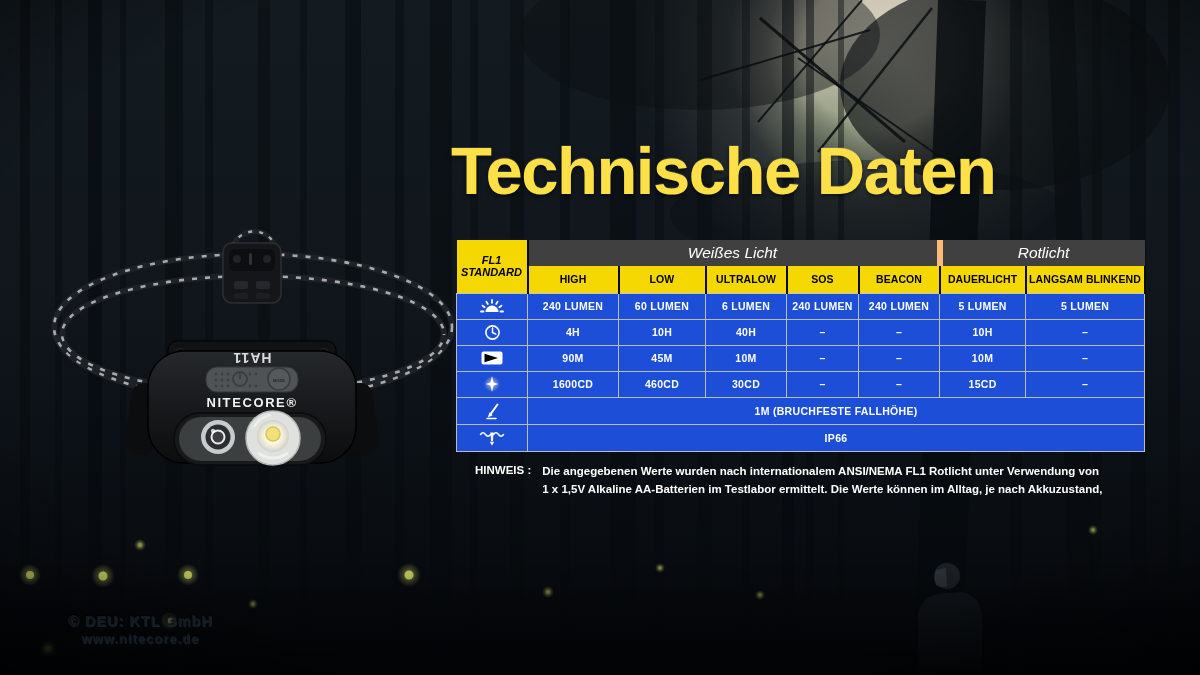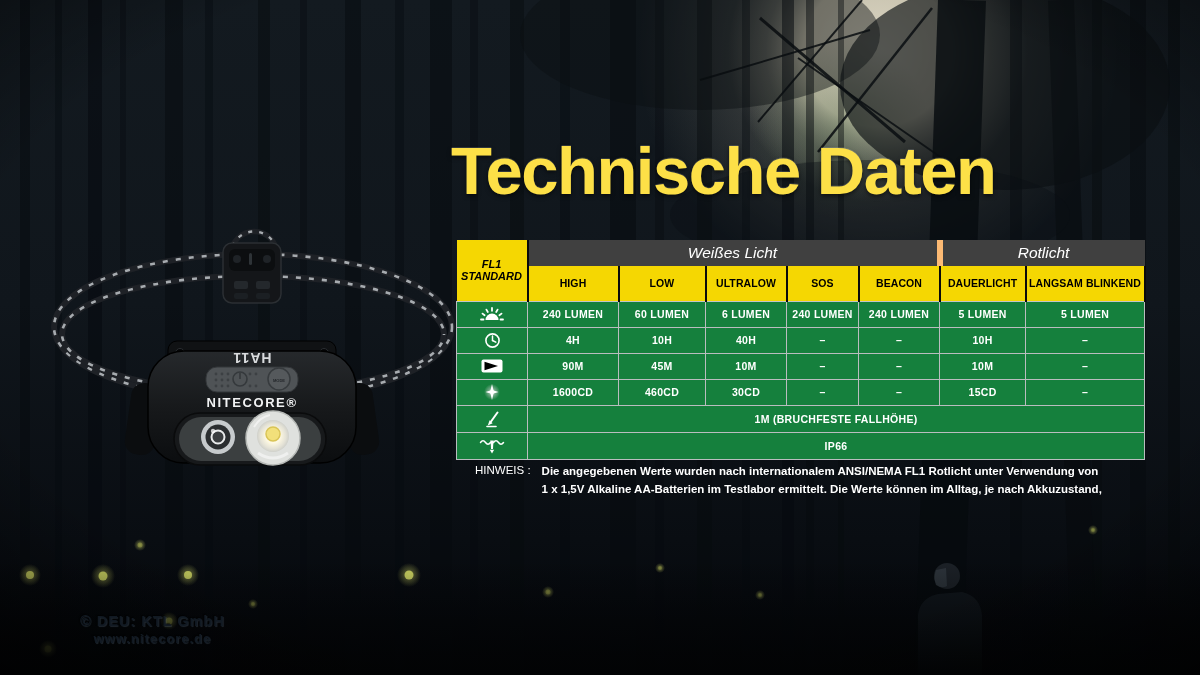--- a/index.html
+++ b/index.html
@@ -19,53 +19,53 @@
     white-space:nowrap;
   }
 
   .spec-wrap{position:absolute;left:456px;top:240px;z-index:3;}
   table.spec{border-collapse:collapse;table-layout:fixed;width:688px;}
   table.spec td{
     text-align:center;vertical-align:middle;padding:0;
     font-family:"Liberation Sans", sans-serif;
   }
   tr.r-group{height:26px;font-style:italic;}
-  tr.r-modes{height:35px;}
+  tr.r-modes{height:27px;}
   tr.r-data{height:26px;}
   tr.r-span{height:27px;}
 
   td.fl1{
     background:#f5d702;color:#000;font-weight:bold;font-size:11px;line-height:12px;
     border-right:2px solid #0a0a0b;border-bottom:1.5px solid #c2c6c8;
     padding:0 5px;
   }
   td.ghead{
     background:#404040;color:#fff;font-weight:normal;font-size:15.5px;
   }
   td.gh-right{border-left:6px solid #fdba74;}
   td.mhead{
     background:#f5d702;color:#000;font-weight:bold;font-size:10.5px;letter-spacing:.1px;
     border-left:2px solid #0a0a0b;border-right:2px solid #0a0a0b;
     border-bottom:1.5px solid #c2c6c8;
   }
   td.icell, td.dcell{
-    background:#15803d;color:#fff;border:1.5px solid #b9bdbf;
+    background:#1d4ed8;color:#fff;border:1.5px solid #b9bdbf;
   }
   td.dcell{font-weight:bold;font-size:10.5px;letter-spacing:.3px;}
   td.icell svg{display:block;margin:0 auto;}
 
   .note{
     position:absolute;left:475px;top:463px;z-index:3;display:flex;gap:11px;
     color:#fff;
   }
-  .note .note-label{font-size:11.5px;font-weight:normal;white-space:nowrap;padding-top:1px;}
+  .note .note-label{font-size:11.5px;font-weight:bold;white-space:nowrap;padding-top:1px;}
   .note .note-line{font-size:11.5px;font-weight:bold;line-height:17.5px;white-space:nowrap;}
 
   .watermark{
-    position:absolute;left:80px;top:613px;z-index:3;text-align:center;
+    position:absolute;left:68px;top:613px;z-index:3;text-align:center;
     color:rgba(18,26,36,.95);
     text-shadow:1px 1px 1px rgba(95,115,135,.30), -1px -1px 1px rgba(0,0,0,.6);
     font-weight:bold;letter-spacing:1px;
   }
   .watermark .wm1{font-size:14.5px;}
   .watermark .wm2{font-size:13px;margin-top:2px;}
 </style>
 </head>
 <body>
 

